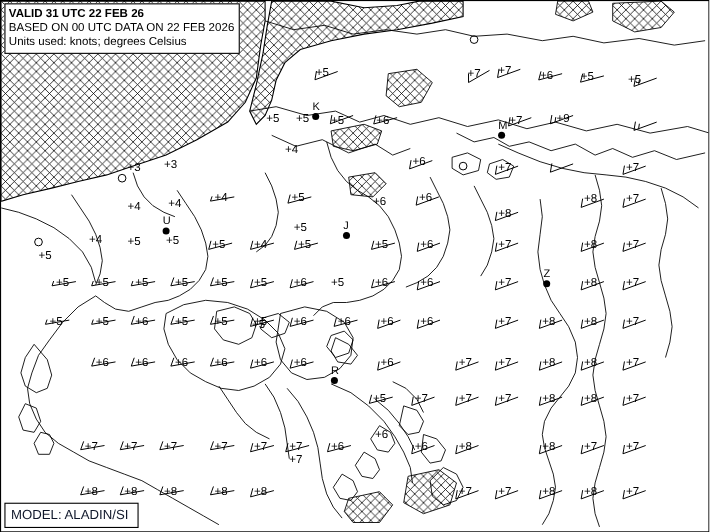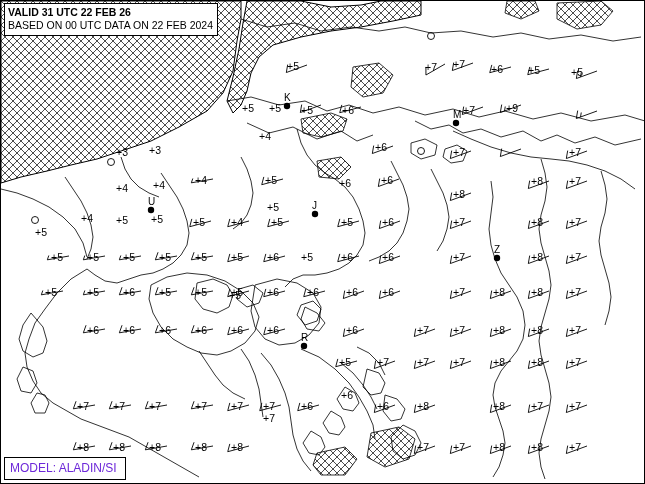--- a/index.html
+++ b/index.html
@@ -43,21 +43,21 @@
   .hdr .b { font-weight: bold; }
   .model {
     position: absolute;
     left: 3px;
     bottom: 3px;
     z-index: 40;
     background: #ffffff;
     border: 1px solid #000000;
     padding: 3px 8px 4px 5px;
     font-size: 12px;
-    color: #6d28d9;
+    color: #0f172a;
     white-space: nowrap;
   }
   .lbl {
     position: absolute;
     z-index: 30;
     font-size: 10.5px;
     color: #000000;
     white-space: nowrap;
   }
   .stn {
@@ -663,18 +663,19 @@
       <div class="stn" style="left: 283px; top: 91px;">K</div>
       <div class="stn" style="left: 452px; top: 108px;">M</div>
       <div class="stn" style="left: 147px; top: 195px;">U</div>
       <div class="stn" style="left: 311px; top: 199px;">J</div>
       <div class="stn" style="left: 493px; top: 243px;">Z</div>
       <div class="stn" style="left: 300px; top: 331px;">R</div>
     </div>
 
   <div class="hdr">
     <div class="b">VALID 31 UTC 22 FEB 26</div>
-    <div>BASED ON 00 UTC DATA ON 22 FEB 2024</div>
+    <div>BASED ON 00 UTC DATA ON 22 FEB 2026</div>
+    <div>Units used: knots; degrees Celsius</div>
   </div>
 
   <div class="model">MODEL: ALADIN/SI</div>
 
 </div>
 
 </body></html>

